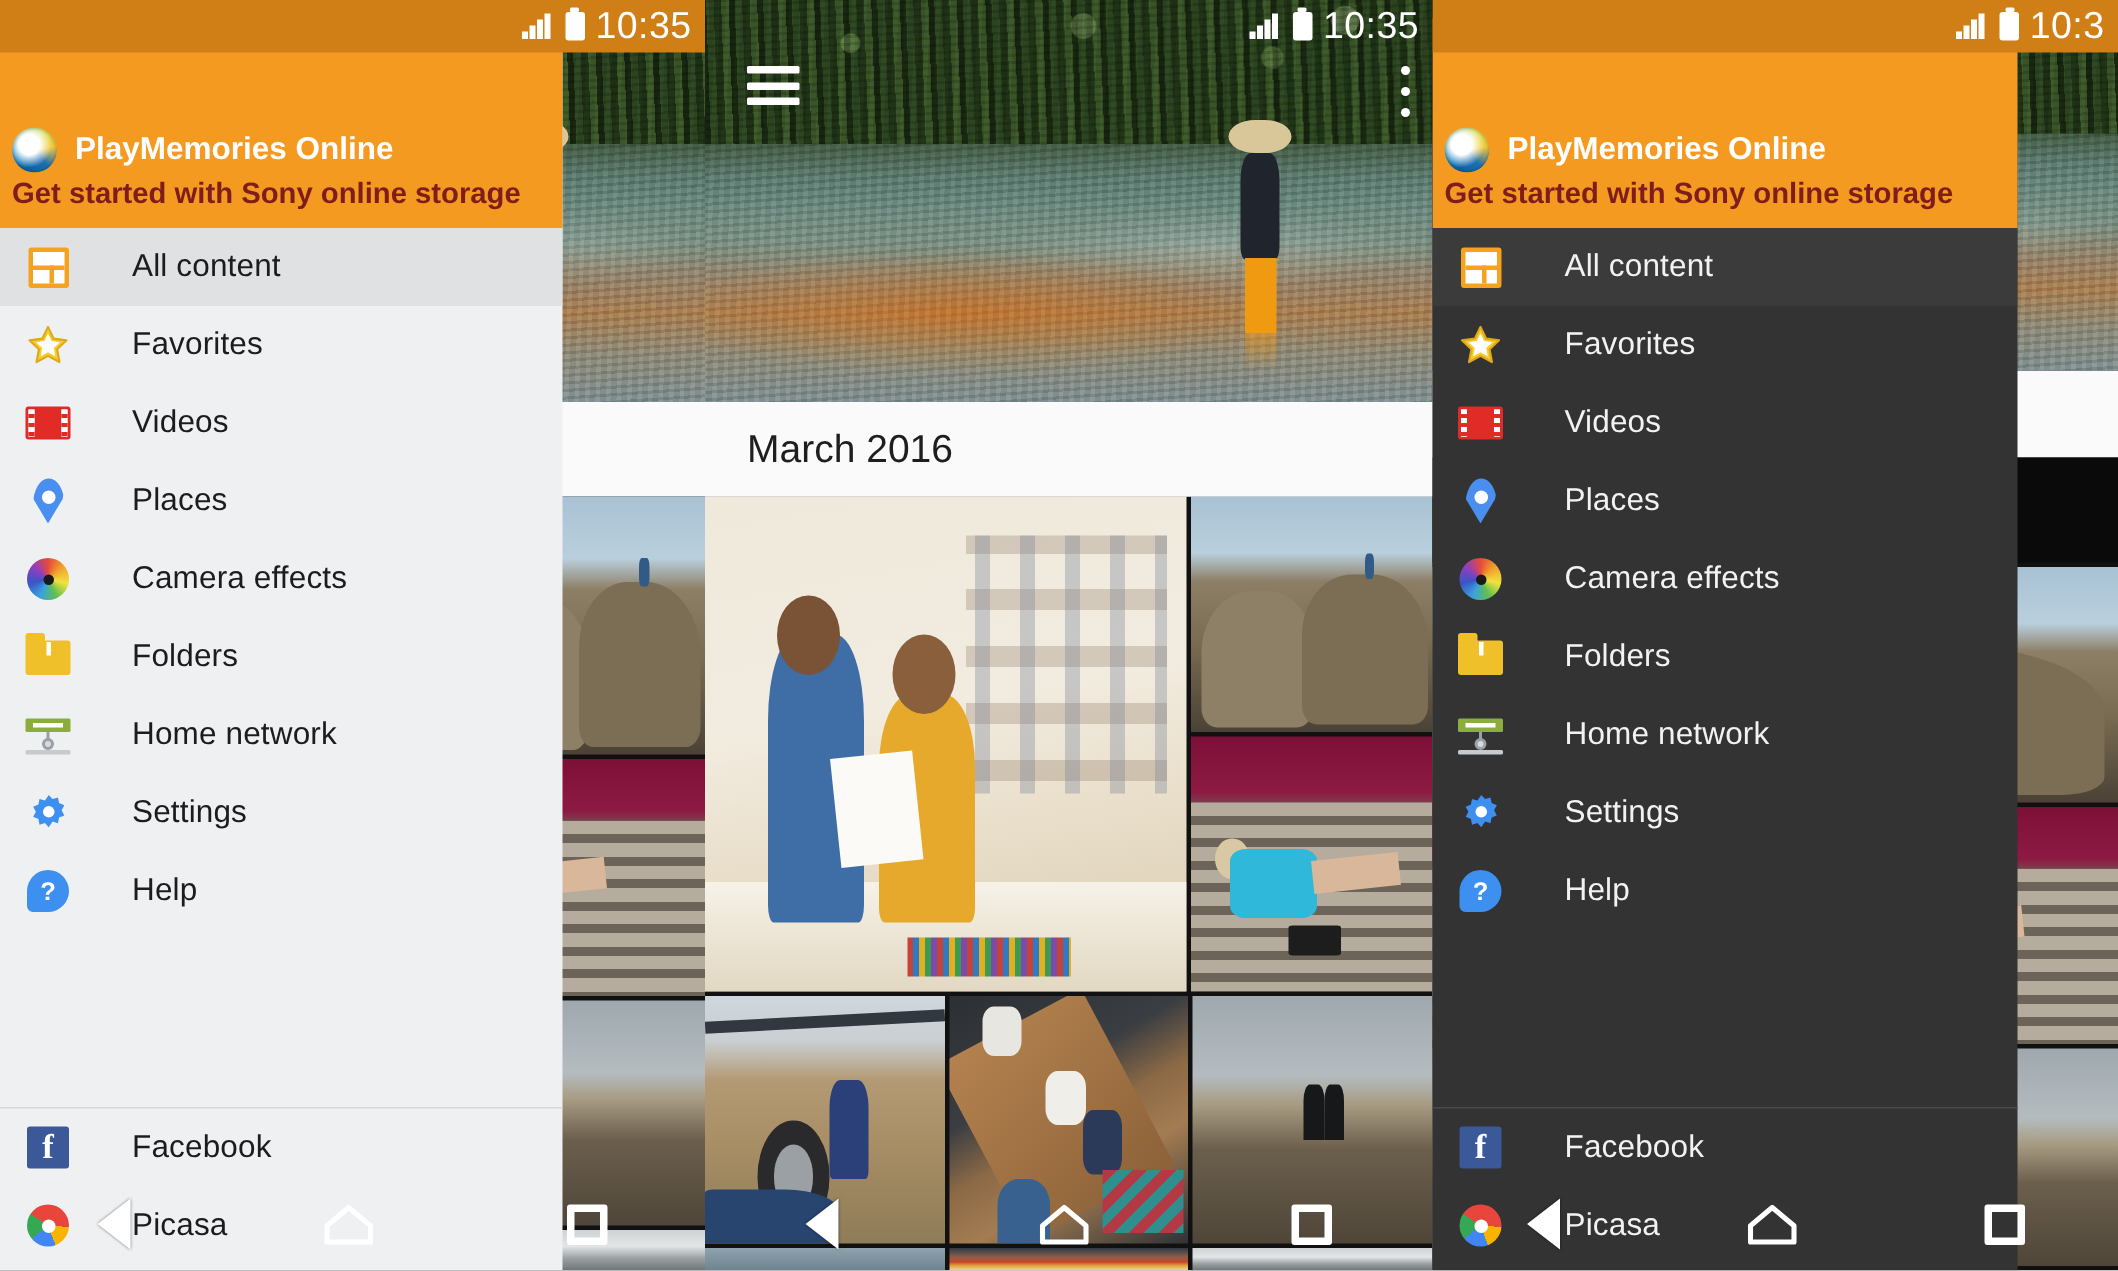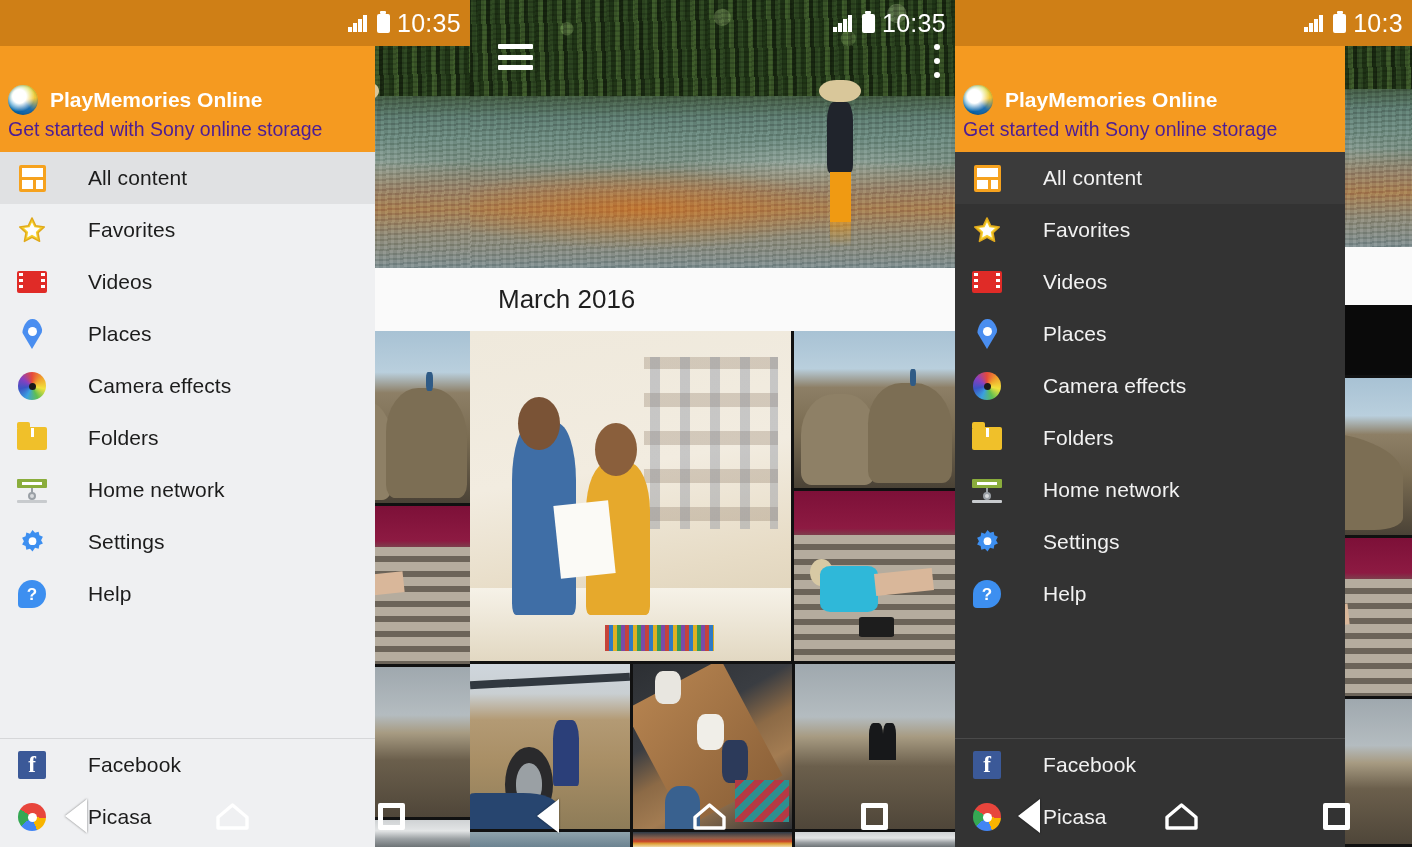--- a/index.html
+++ b/index.html
@@ -105,21 +105,21 @@
   .ph-field{background:linear-gradient(180deg,#9fa8ae 0%,#b4bcc0 32%,#a79b82 44%,#6b5f4c 62%,#4f4639 100%);}
   .ph-field .couple{position:absolute;left:46%;top:36%;width:9%;height:22%;background:#17181a;border-radius:30% 30% 0 0;}
   .ph-field .couple2{position:absolute;left:55%;top:36%;width:8%;height:22%;background:#17181a;border-radius:30% 30% 0 0;}
 
   .ph-water{background:linear-gradient(180deg,#8fa3ac,#6c8391);}
   .ph-flowers{background:linear-gradient(180deg,#2f3a46 0%,#8c5f4a 40%,#c7442a 62%,#e0a23a 78%,#efd9a8 100%);}
   .ph-wall{background:linear-gradient(180deg,#cfd2d4 0%,#e3e5e6 40%,#9ba0a3 70%,#6e7477 100%);}
   .ph-dark{background:#0a0a0a;}
 
   
-  .statusbar{position:absolute;top:0;left:0;right:0;height:46px;z-index:40;
+  .statusbar{position:absolute;top:0;left:0;right:0;height:35px;z-index:40;
     display:flex;align-items:center;justify-content:flex-end;gap:7px;padding-right:9px;}
   .statusbar.orange{background:#cf7f16;}
   .statusbar.clear{background:transparent;}
   .sb-signal{width:22px;height:17px;position:relative;}
   .sb-signal i{position:absolute;bottom:0;background:#fff;width:4px;}
   .sb-signal i:nth-child(1){left:0;height:5px;}
   .sb-signal i:nth-child(2){left:5px;height:9px;}
   .sb-signal i:nth-child(3){left:10px;height:13px;}
   .sb-signal i:nth-child(4){left:15px;height:17px;}
   .sb-batt{width:13px;height:19px;background:#fff;border-radius:2px;position:relative;}
@@ -135,21 +135,21 @@
   .dh-left{background:#f59a20;height:140px;}
   .dh-right{background:#f59a20;height:140px;}
   .dh-inner{position:absolute;left:8px;bottom:12px;right:10px;}
   .dh-titlerow{display:flex;align-items:center;gap:12px;margin-bottom:3px;}
   .pm-logo{width:30px;height:30px;border-radius:50%;
     background:
       radial-gradient(circle at 38% 38%, #ffffff 0 26%, rgba(255,255,255,0) 58%),
       conic-gradient(from 200deg,#0a63a8,#0e86c8,#6fc36a,#d8e04a,#f5c93a,#1f6fb0,#0a63a8);
     box-shadow:inset 0 0 3px rgba(0,0,0,.35);flex:none;}
   .dh-title{color:#ffffff;font-size:21px;font-weight:700;line-height:1;}
-  .dh-sub{color:#4c1d95;font-size:19.5px;font-weight:400;line-height:1.15;}
+  .dh-sub{color:#7f1d1d;font-size:19.5px;font-weight:700;line-height:1.15;}
 
   .dlist{flex:1;overflow:hidden;}
   .ditem{height:52px;display:flex;align-items:center;padding-left:8px;position:relative;}
   .ditem .ic{width:48px;display:flex;align-items:center;justify-content:center;flex:none;}
   .ditem .lb{font-size:21px;margin-left:32px;letter-spacing:.1px;}
   .drawer-left .lb{color:#1c1c1c;}
   .drawer-right .lb{color:#f2f2f2;}
   .drawer-left .ditem.active{background:#e0e1e3;}
   .drawer-right .ditem.active{background:#3b3b3b;}
   .dsep{height:1px;}

